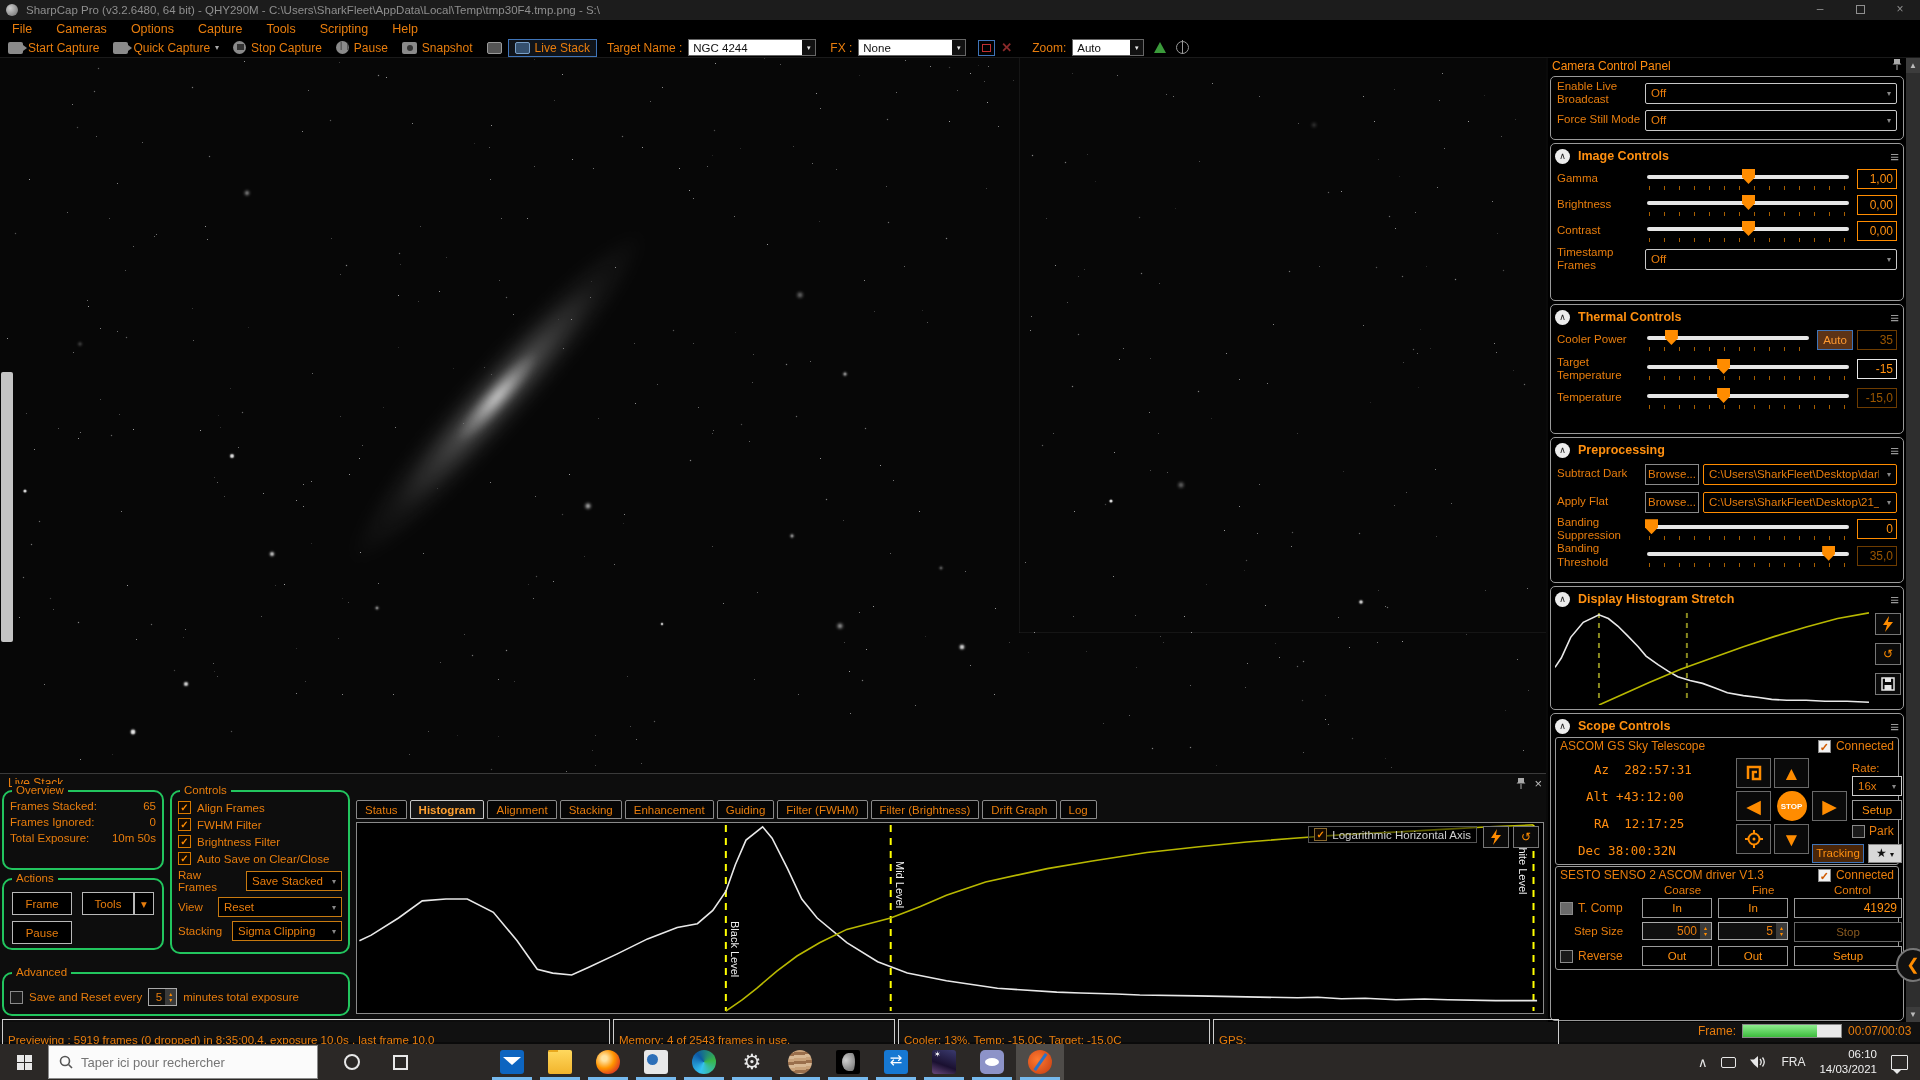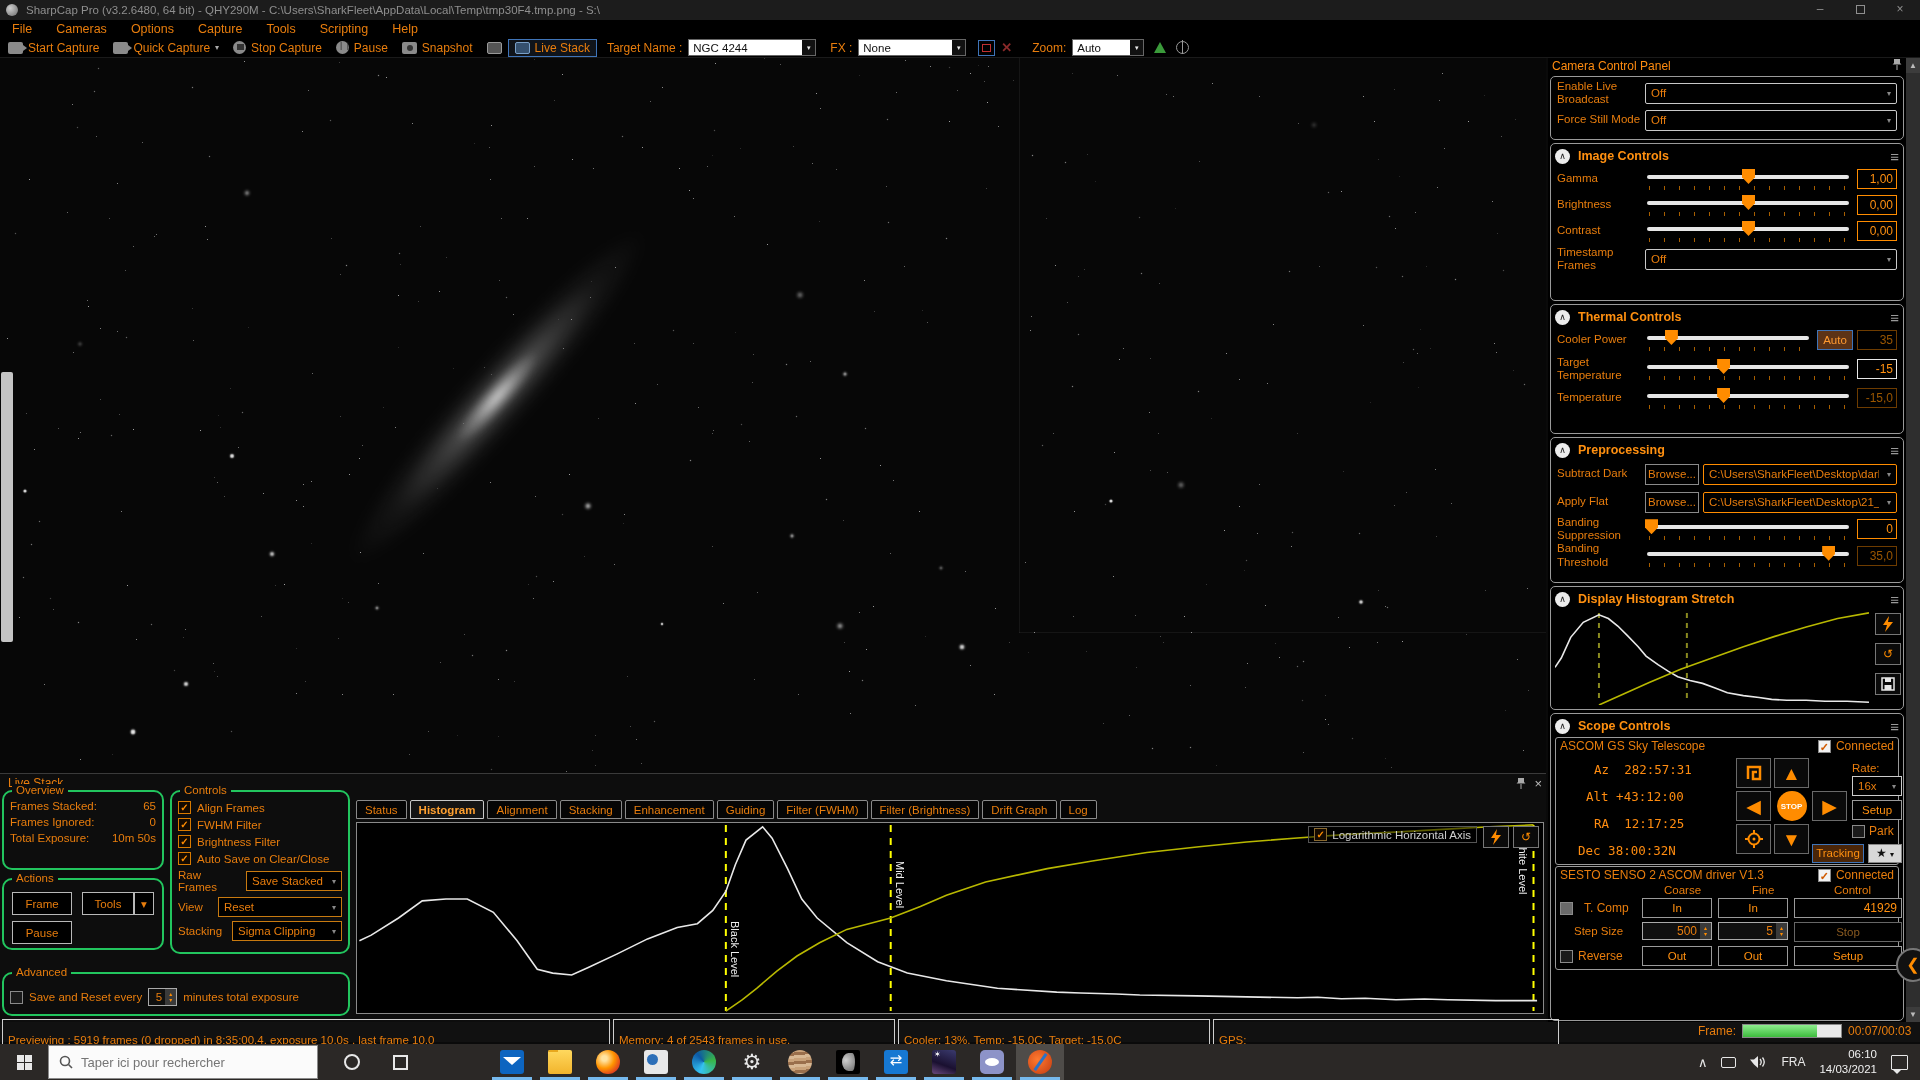--- a/index.html
+++ b/index.html
@@ -615,21 +615,21 @@
           <span>SESTO SENSO 2 ASCOM driver V1.3</span>
           <span style="margin-left:auto;display:flex;align-items:center;gap:5px">
             <span class="cbw">✓</span>
             <span>Connected</span>
           </span>
         </div>
         <span class="fhdr" style="left:108px;top:17px">Coarse</span>
         <span class="fhdr" style="left:196px;top:17px">Fine</span>
         <span class="fhdr" style="left:278px;top:17px">Control</span>
 
-        <div style="position:absolute;left:4px;top:34px;display:flex;gap:11px;align-items:center">
+        <div style="position:absolute;left:4px;top:34px;display:flex;gap:5px;align-items:center">
             <span class="cb off" style="background:#6a6a6a"></span>
             <span>T. Comp</span>
           </div>
         <div class="fbtn" style="left:86px;top:31px;width:70px">In</div>
         <div class="fbtn" style="left:162px;top:31px;width:70px">In</div>
         <div class="posbox" style="left:238px;top:31px;width:108px">41929</div>
 
         <span class="fhdr" style="left:18px;top:58px">Step Size</span>
         <span class="spin" style="position:absolute;left:86px;top:55px;width:70px;justify-content:flex-end">
             <span class="num">500</span>

